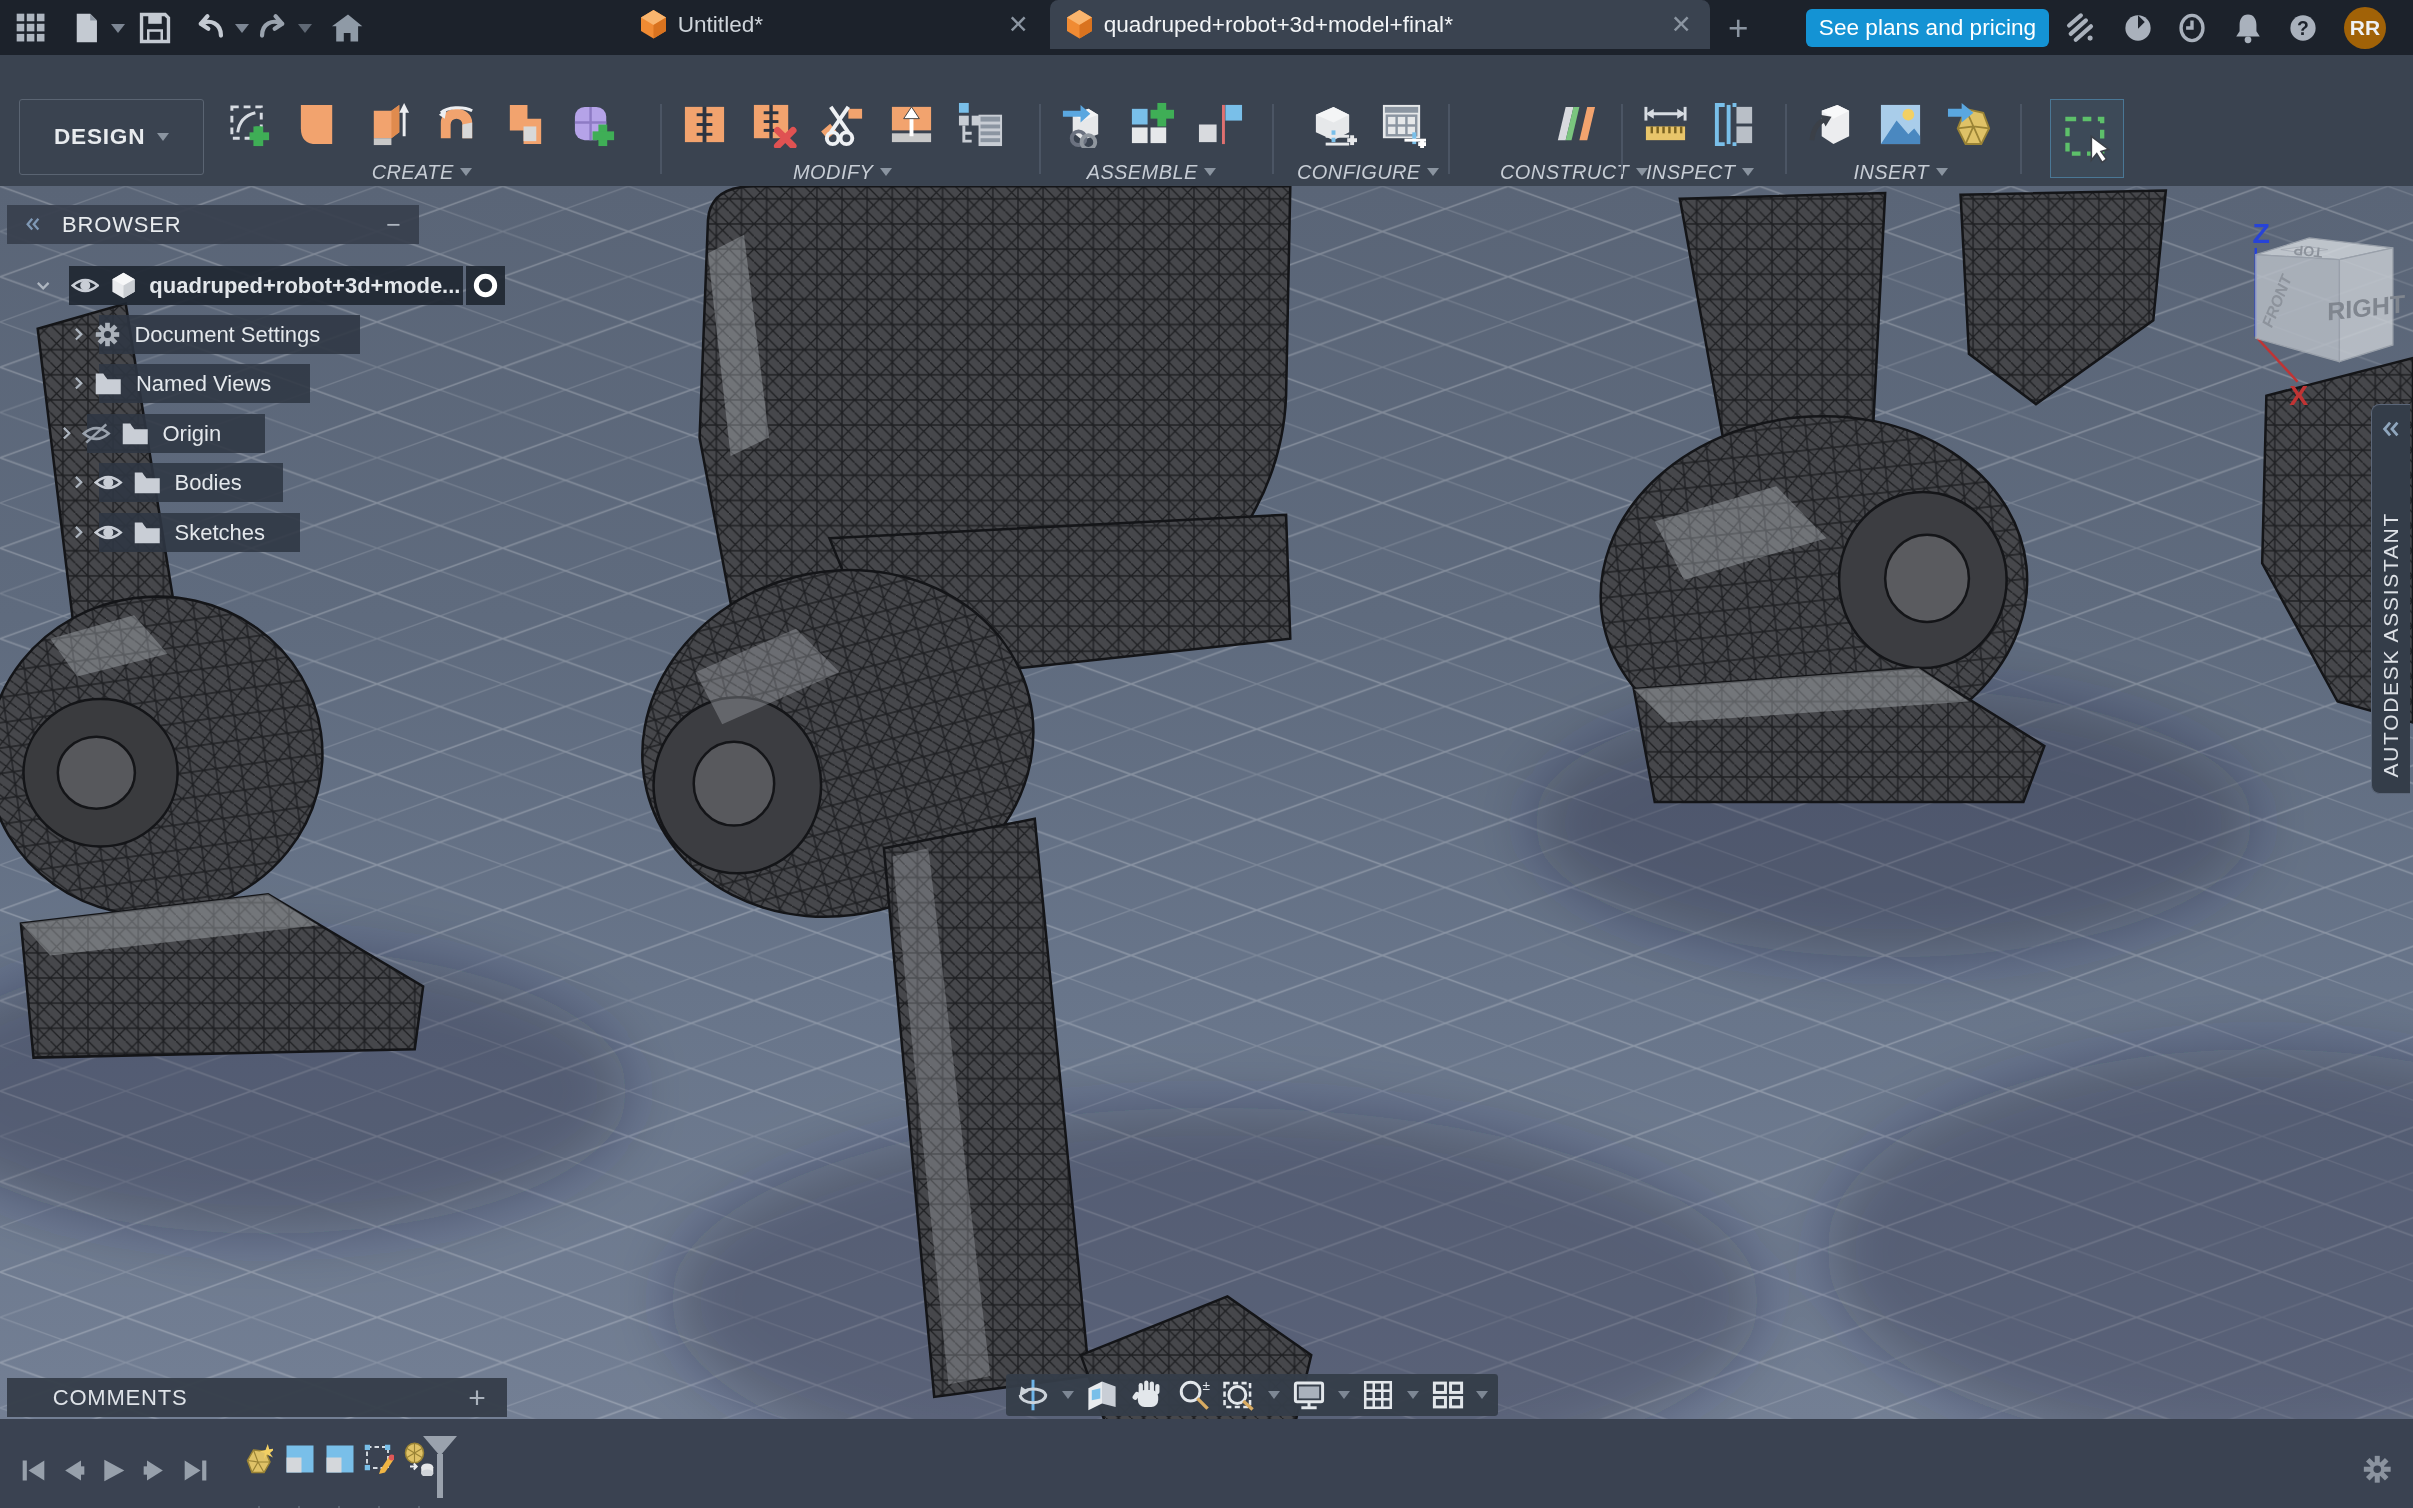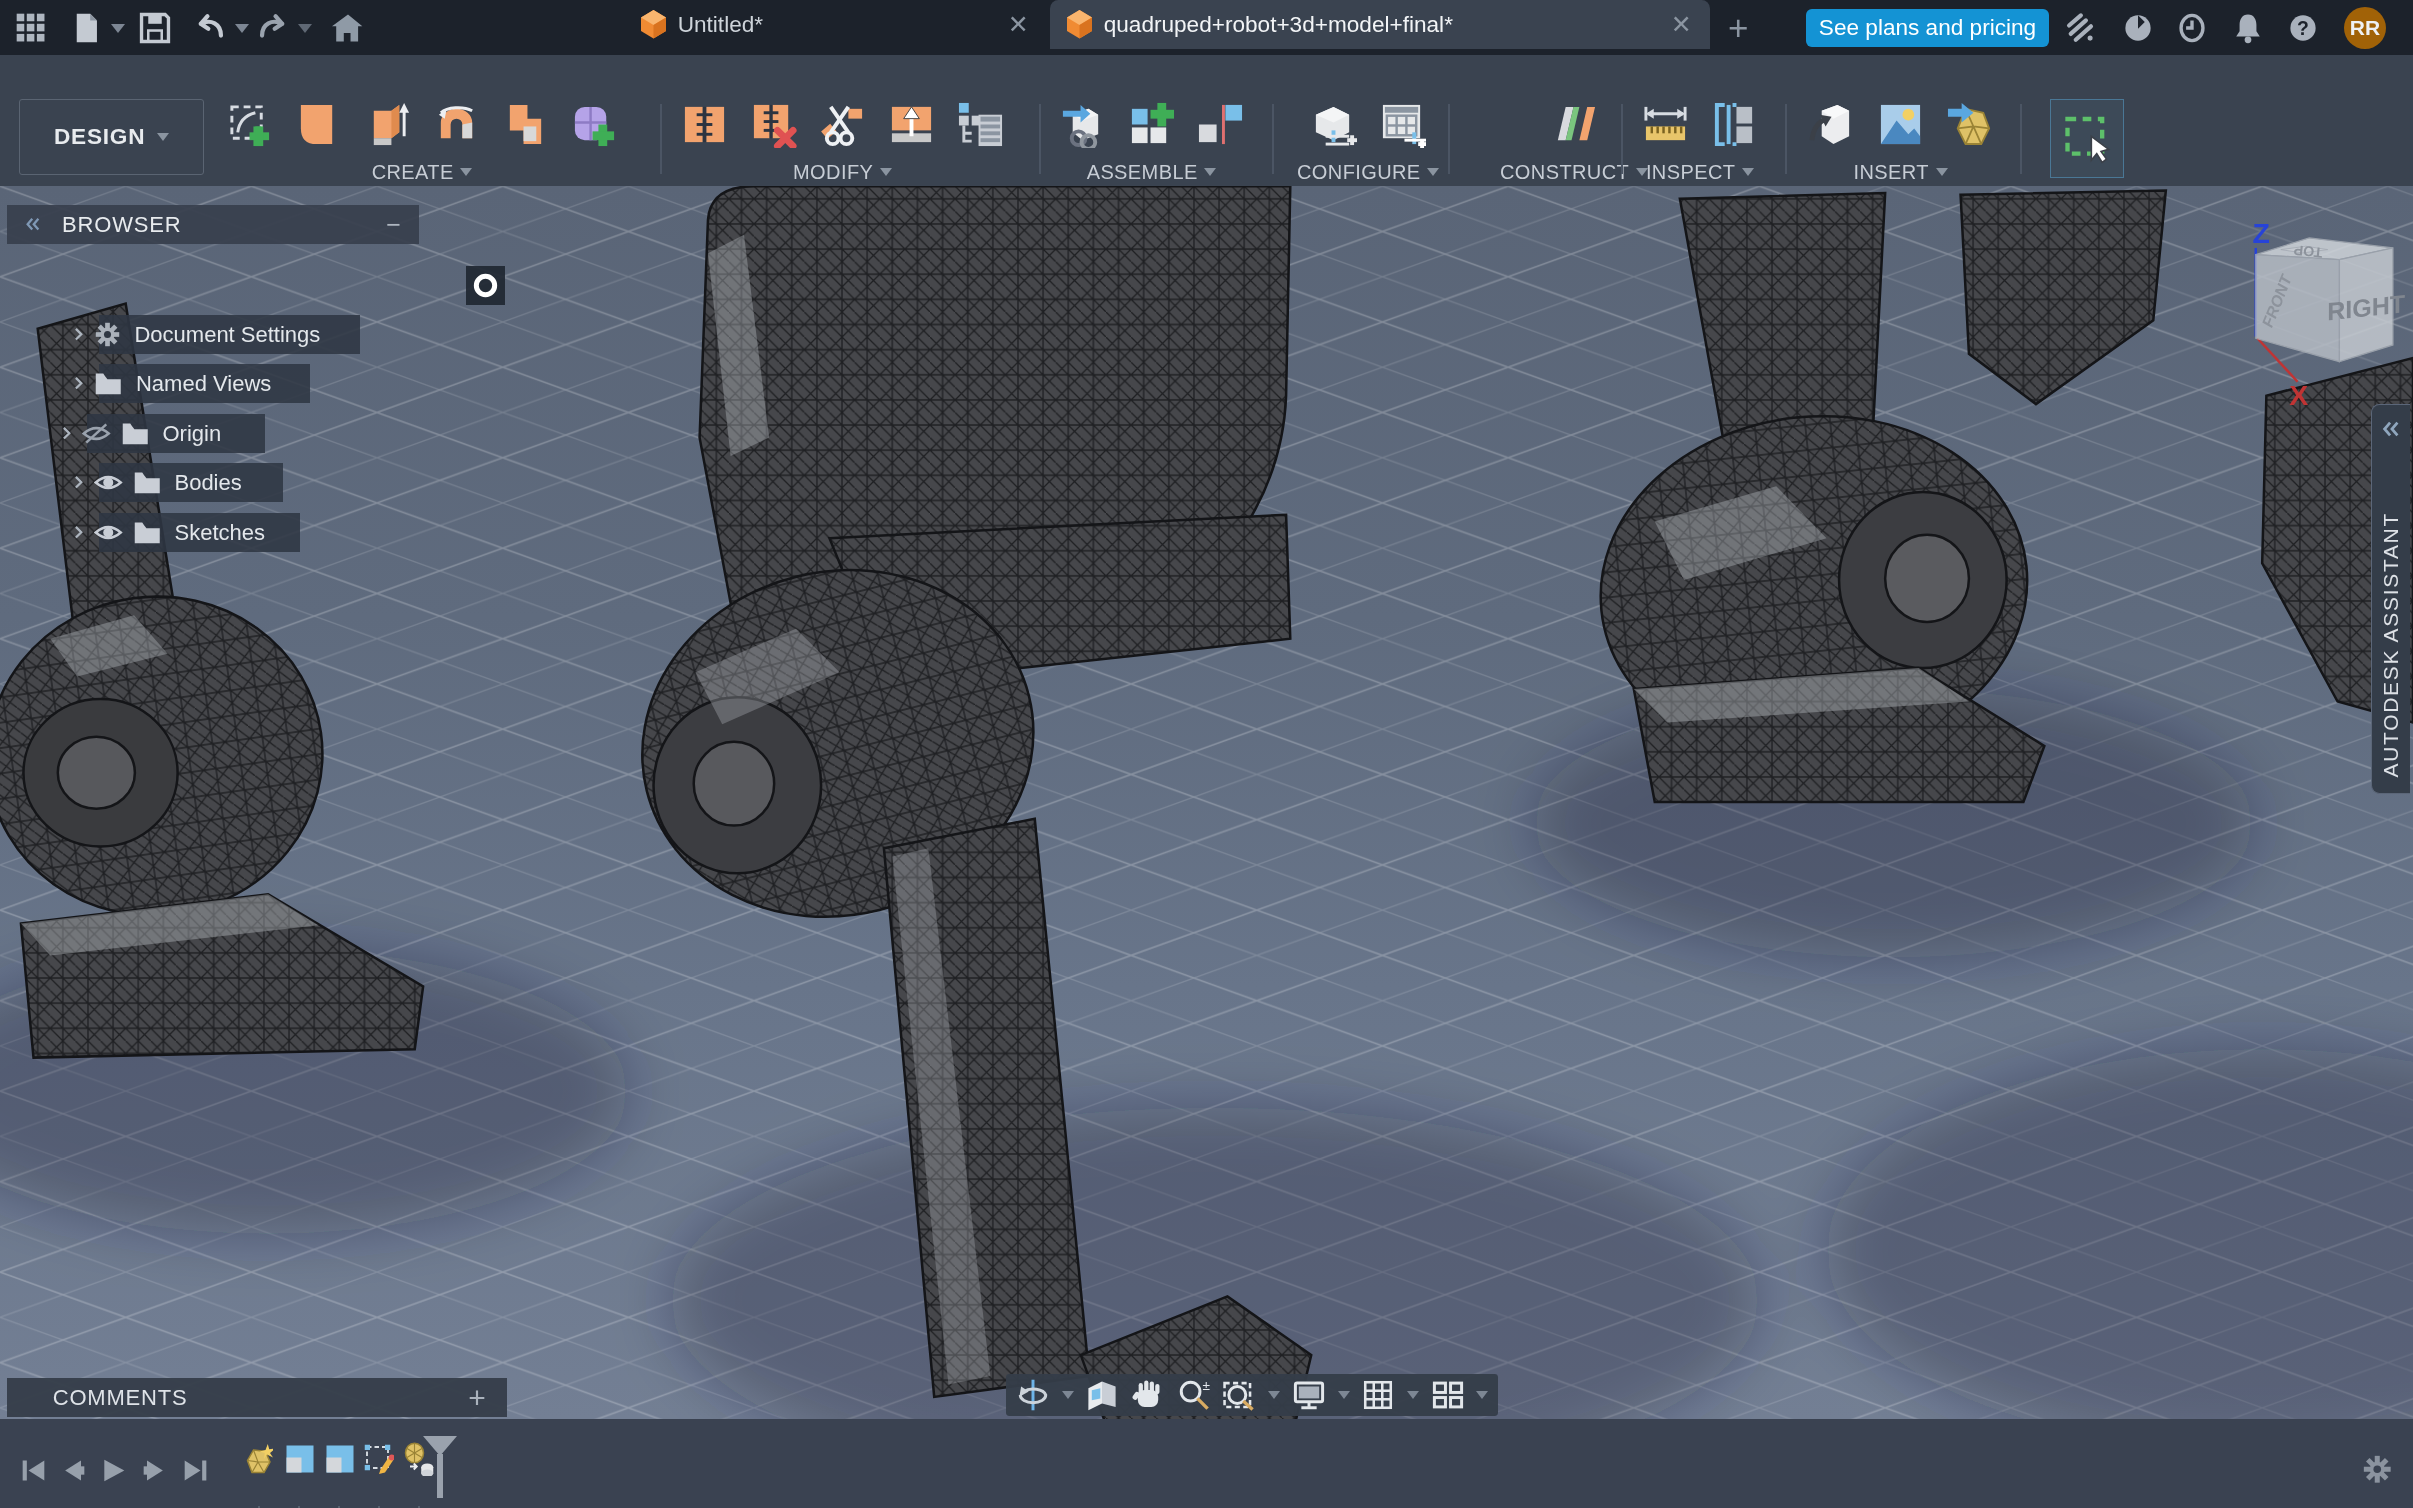--- a/index.html
+++ b/index.html
@@ -21,21 +21,21 @@
   #avatar{position:absolute;left:2344px;top:6.7px;width:42px;height:42px;border-radius:50%;background:#a16207;color:#eef1f4;
      font-size:21px;display:flex;align-items:center;justify-content:center;font-weight:bold;}
   
   #ribbon{position:absolute;left:0;top:55px;width:2413px;height:131px;background:#3a4350;border-bottom:1.7px solid #2d3440;}
   .rtabs{position:absolute;left:226px;top:0;height:39px;display:flex;}
   .rtab{position:relative;height:39px;display:flex;align-items:center;padding:0 30px;color:#c9cfd7;font-size:21px;letter-spacing:0.8px;}
   .rtab.active{color:#ffffff;font-weight:bold;}
   .rtab.active::after{content:"";position:absolute;left:10px;right:10px;bottom:0;height:5.9px;background:#eceef1;}
   #design-btn{position:absolute;left:19px;top:44px;width:183px;height:74px;border:1.7px solid #5a6472;border-radius:3px;
      display:flex;align-items:center;justify-content:center;color:#e8ebee;font-size:22.6px;font-weight:bold;letter-spacing:0.8px;}
-  .grp{position:absolute;top:40px;display:flex;flex-direction:column;align-items:center;}
+  .grp{position:absolute;top:40px;display:flex;flex-direction:column;align-items:center;font-style:italic;}
   .grp .icons{display:flex;gap:20px;align-items:flex-end;height:54px;}
   .tool{width:49px;height:49px;display:flex;align-items:center;justify-content:center;}
   .tool svg{width:47px;height:47px;}
   .grp .glabel{margin-top:11.7px;color:#c7cdd5;font-size:20px;letter-spacing:0.4px;display:flex;align-items:center;gap:6.7px;}
   .gcaret{width:0;height:0;border-left:6.7px solid transparent;border-right:6.7px solid transparent;border-top:8.4px solid #8a94a0;}
   .gdiv{position:absolute;top:49px;width:1.7px;height:70px;background:#4b5564;}
   #select-box{position:absolute;left:2050px;top:44px;width:72px;height:77px;border:1.7px solid #4a7795;background:#3d4a58;
      display:flex;align-items:center;justify-content:center;}
   #select-label{position:absolute;left:2036px;top:166px;color:#c7cdd5;font-size:20px;display:flex;gap:6.7px;align-items:center;}
   
@@ -549,20 +549,35 @@
   </svg>
 
   <div id="browser-hdr">
     <svg class="chev" style="margin-left:15px;width:22px" viewBox="0 0 24 24">
         <path d="M11 5 L5 12 L11 19 M19 5 L13 12 L19 19" stroke="#7f98b5"></path>
       </svg>
     <span style="margin-left:18.4px">BROWSER</span>
     <span style="margin-left:auto;margin-right:17px;color:#aeb6c0;font-size:25px">−</span>
   </div>
 
+  <div class="brow sel" style="left:69px;top:80px;width:394px">
+    <svg class="chev" style="margin-left:-35px" viewBox="0 0 24 24">
+        <path d="M5 9 L12 16 L19 9"></path>
+      </svg>
+    <svg class="beye" style="margin-left:18.4px" viewBox="0 0 34 30">
+        <path d="M2 15 Q17 2 32 15 Q17 28 2 15 Z" fill="none" stroke="#c9ced6" stroke-width="3"></path>
+        <circle cx="17" cy="15" r="6" fill="#c9ced6"></circle>
+      </svg>
+    <svg style="width:25px;height:27px;margin-left:11.7px" viewBox="0 0 30 34">
+        <polygon points="15,1 29,9 29,25 15,33 1,25 1,9" fill="#e8eaed"></polygon>
+        <polygon points="15,1 29,9 15,17 1,9" fill="#f6f7f8"></polygon>
+        <polygon points="15,17 29,9 29,25 15,33" fill="#c9cdd2"></polygon>
+      </svg>
+    <span style="margin-left:13.4px">quadruped+robot+3d+mode...</span>
+  </div>
   <div class="brow sel" style="left:466px;top:80px;width:39px;justify-content:center">
     <svg style="width:25px;height:25px" viewBox="0 0 30 30">
         <circle cx="15" cy="15" r="11" fill="none" stroke="#ffffff" stroke-width="6"></circle>
       </svg>
   </div>
 
   <div class="brow" style="left:99px;top:129px;width:261px">
     <svg class="chev" style="margin-left:-30px" viewBox="0 0 24 24">
         <path d="M9 5 L16 12 L9 19"></path>
       </svg>

